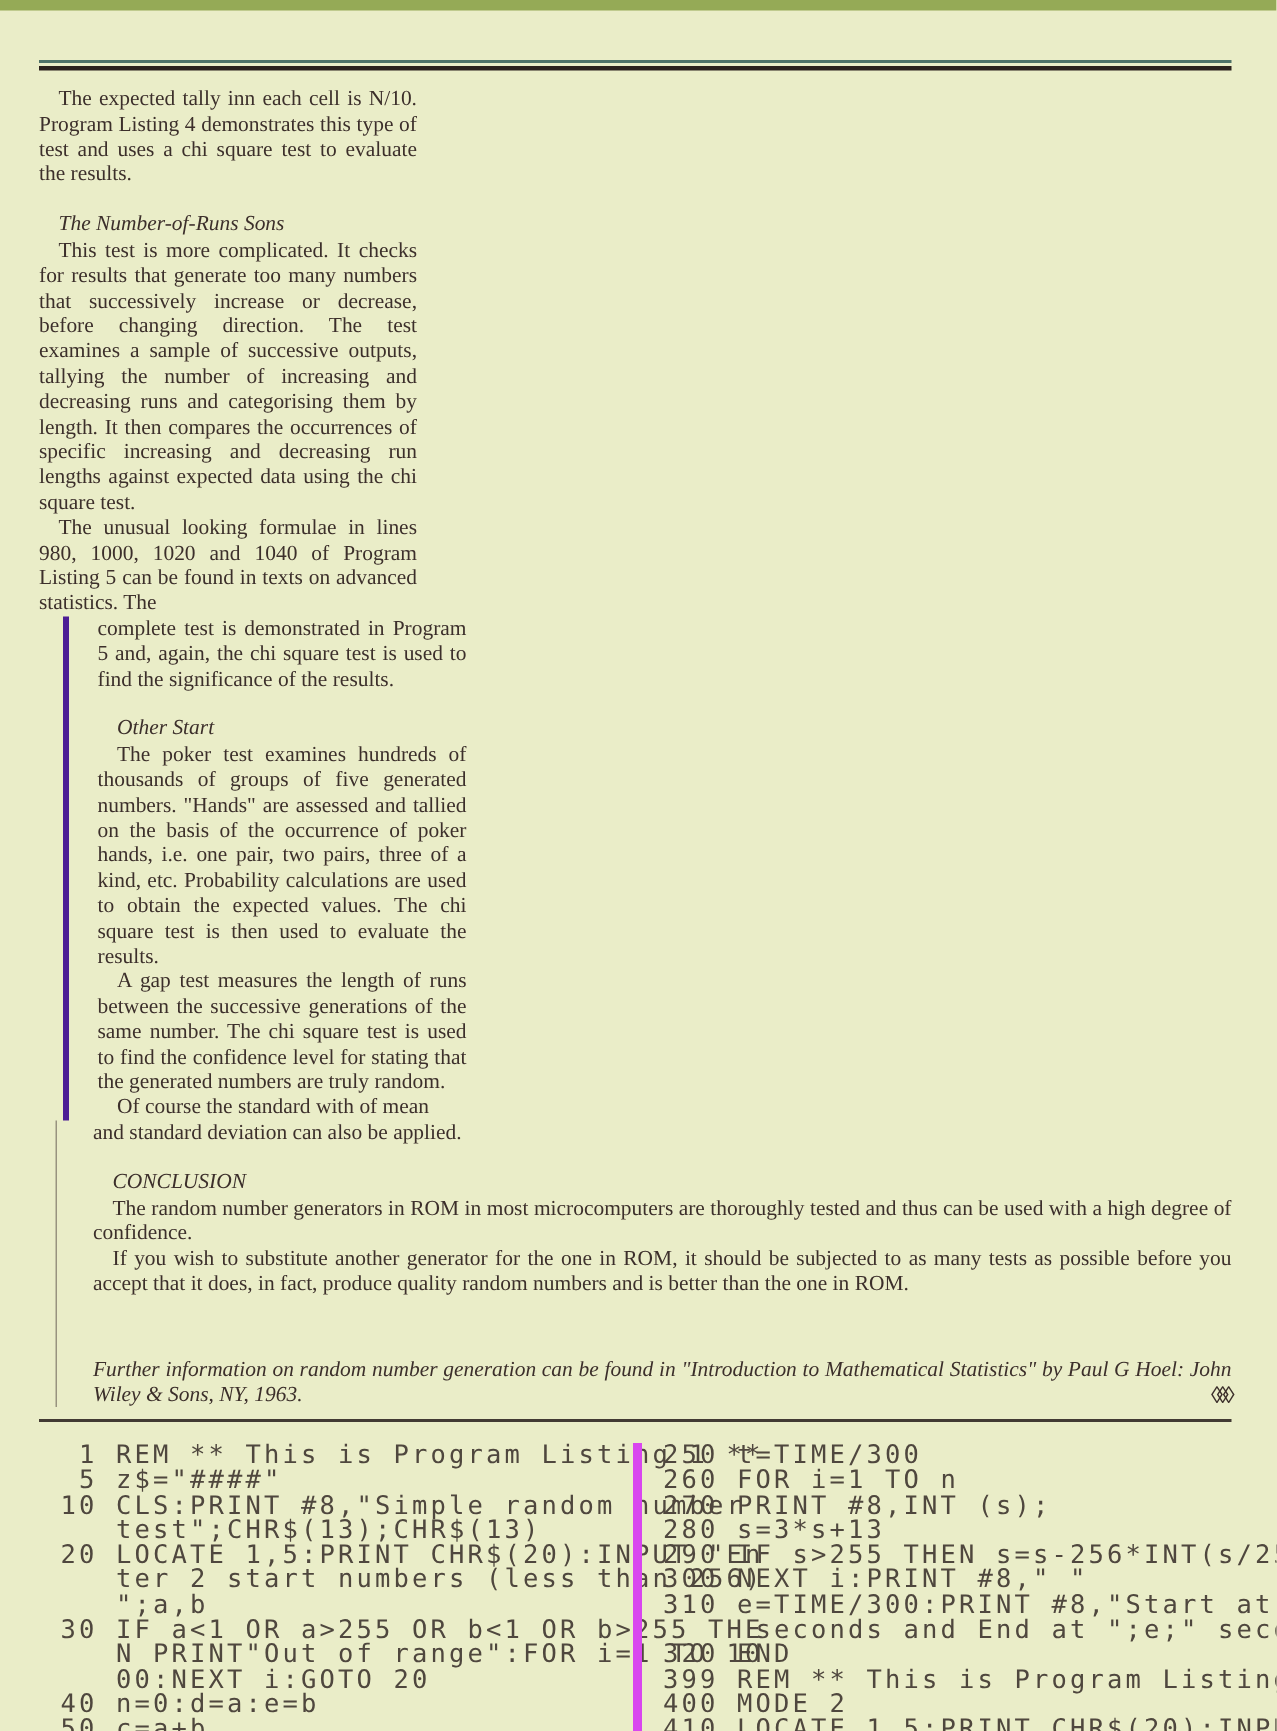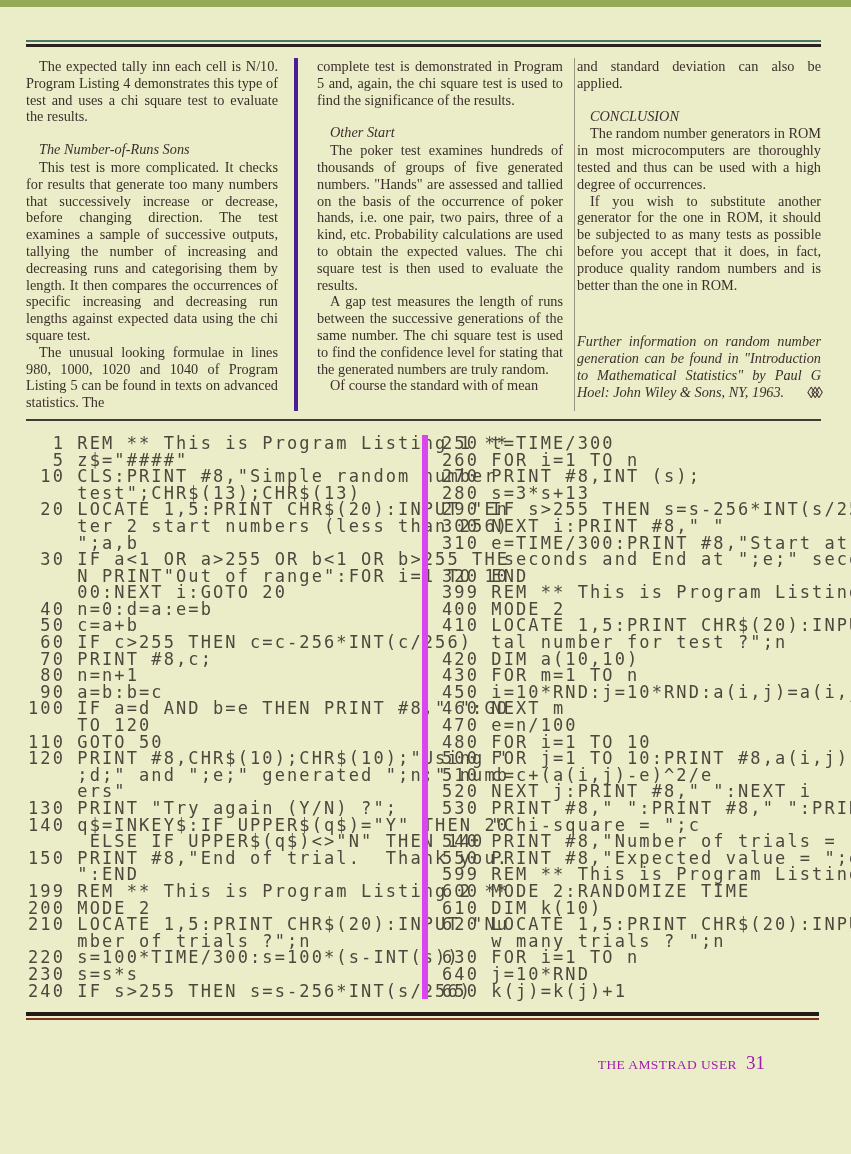--- a/index.html
+++ b/index.html
@@ -14,25 +14,25 @@
   .top-strip { height: 7px; background: #95aa56; }
   .content { padding: 0 30px 0 26px; }
 
   .rule-top {
     margin-top: 33px;
     height: 2px;
     border-top: 2px solid #4f7268;
     border-bottom: 3px solid #2b211d;
   }
 
-  .article { display: flex; padding-top: 11px; padding-bottom: 6px; }
+  .article { display: flex; padding-top: 11px; padding-bottom: 6px; flex-direction: column; }
   .col { text-align: justify; font-size: 14.3px; line-height: 16.8px; }
   .col1 { width: 252px; }
   .col2 { width: 246px; border-left: 4px solid #4c1d95; padding-left: 19px; margin-left: 16px; }
-  .col3 { flex: 1; border-left: 1px solid #98937f; padding-left: 2px; margin-left: 11px; }
+  .col3 { flex: 1; border-left: 1px solid #98937f; padding-left: 24px; margin-left: 11px; }
   .article p { margin: 0; }
   .article p.indent { text-indent: 13px; }
   .subhead { font-style: italic; margin-top: 16px !important; margin-bottom: 1px !important; text-indent: 13px; }
   .footnote { font-style: italic; margin-top: 40px !important; position: relative; }
   .end-mark { position: absolute; right: 2px; bottom: -1px; font-size: 16px; letter-spacing: -4px; font-style: normal; }
 
   .rule-mid { border-top: 2px solid #423a33; margin-top: 2px; }
 
   .code-section { display: flex; padding: 14px 0 8px 2px; }
   pre.code {
@@ -80,21 +80,21 @@
       <p>complete test is demonstrated in Program 5 and, again, the chi square test is used to find the significance of the results.</p>
       <p class="subhead">Other Start</p>
       <p class="indent">The poker test examines hundreds of thousands of groups of five generated numbers. "Hands" are assessed and tallied on the basis of the occurrence of poker hands, i.e. one pair, two pairs, three of a kind, etc. Probability calculations are used to obtain the expected values. The chi square test is then used to evaluate the results.</p>
       <p class="indent">A gap test measures the length of runs between the successive generations of the same number. The chi square test is used to find the confidence level for stating that the generated numbers are truly random.</p>
       <p class="indent">Of course the standard with of mean</p>
     </div>
 
     <div class="col col3">
       <p>and standard deviation can also be applied.</p>
       <p class="subhead">CONCLUSION</p>
-      <p class="indent">The random number generators in ROM in most microcomputers are thoroughly tested and thus can be used with a high degree of occurrences.</p>
+      <p class="indent">The random number generators in ROM in most microcomputers are thoroughly tested and thus can be used with a high degree of confidence.</p>
       <p class="indent">If you wish to substitute another generator for the one in ROM, it should be subjected to as many tests as possible before you accept that it does, in fact, produce quality random numbers and is better than the one in ROM.</p>
       <p class="footnote">
         <span>Further information on random number generation can be found in "Introduction to Mathematical Statistics" by Paul G Hoel: John Wiley &amp; Sons, NY, 1963.</span>
         <span class="end-mark">◊◊◊</span>
       </p>
     </div>
 
   </div>
 
   <div class="rule-mid"></div>

